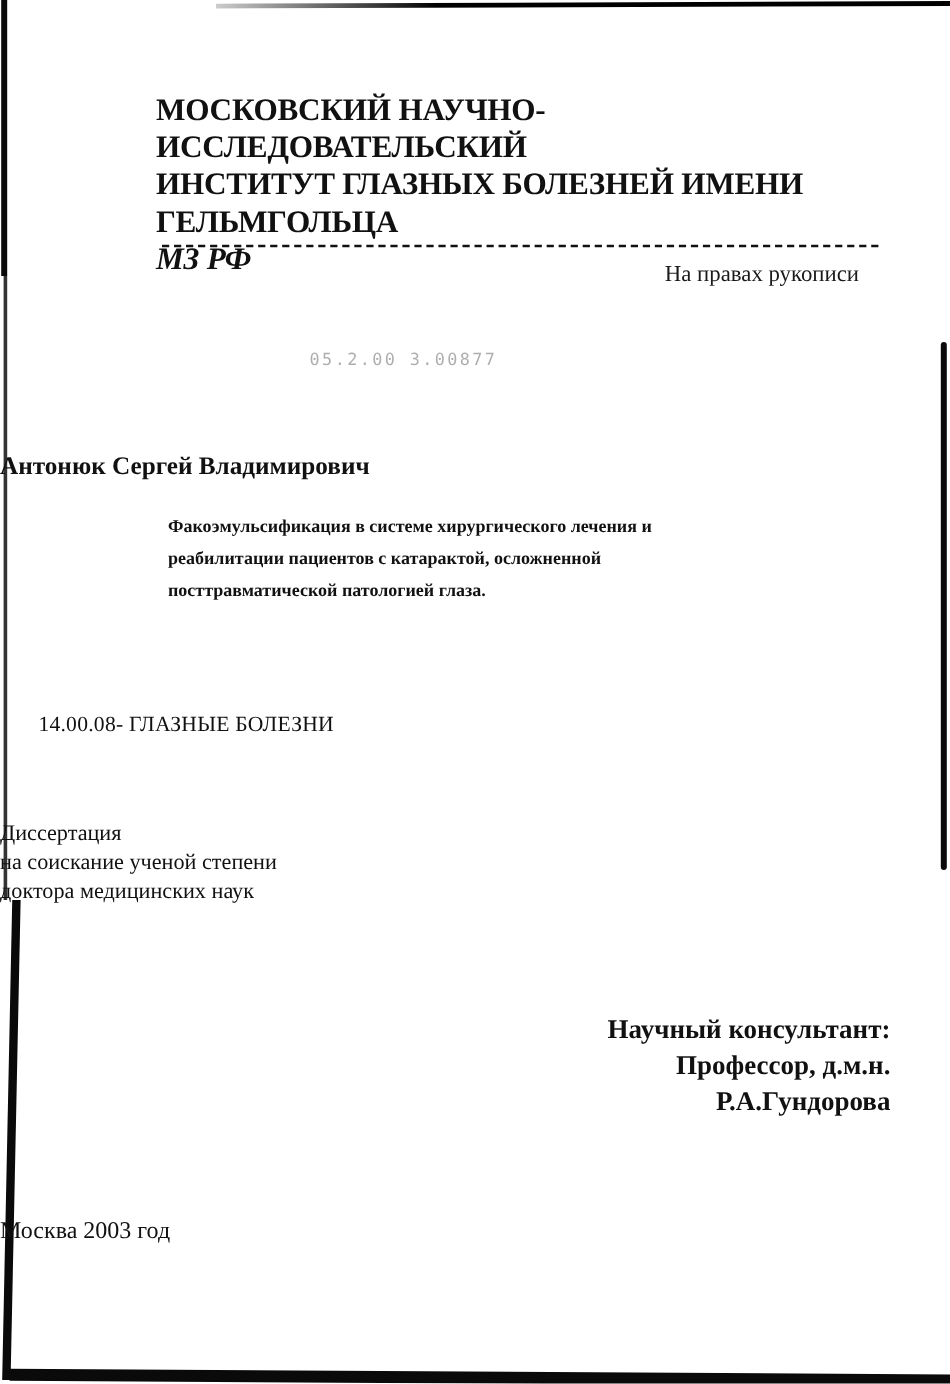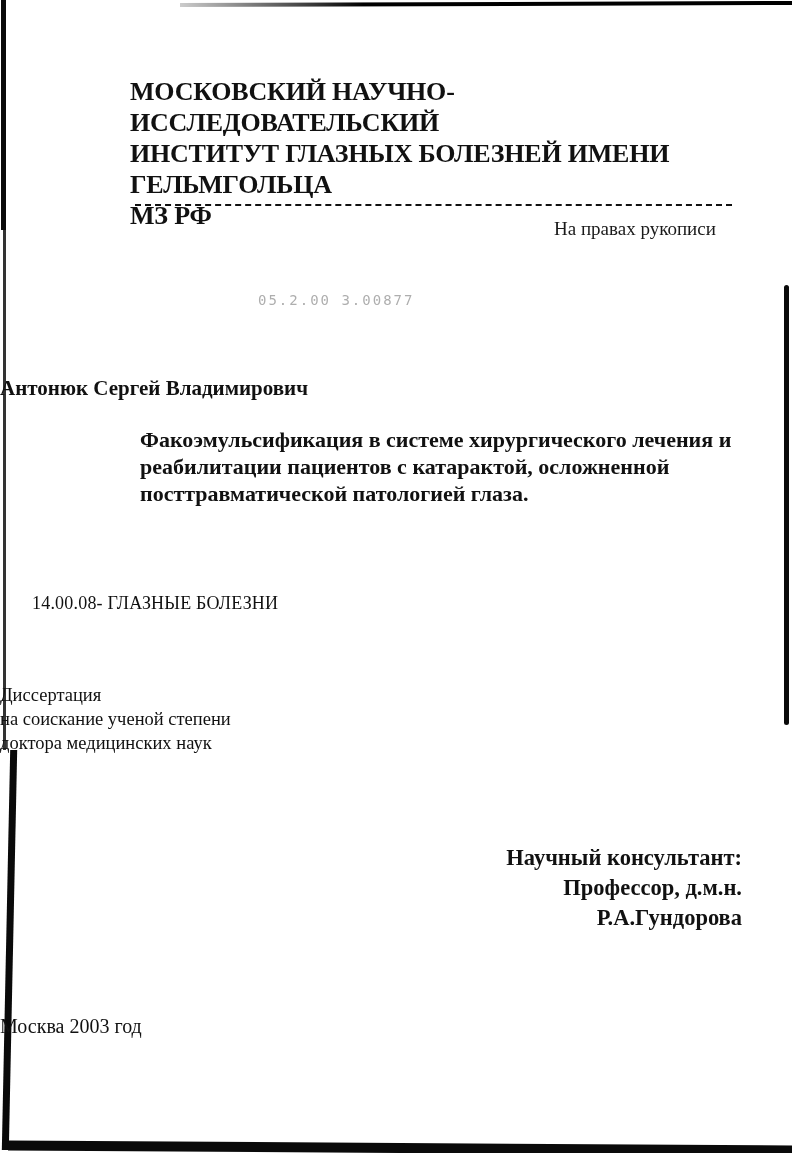--- a/index.html
+++ b/index.html
@@ -30,20 +30,21 @@
     .institute {
       top: 76px;
       left: 130px;
       width: 610px;
       font-weight: bold;
       font-size: 26px;
       line-height: 31px;
       letter-spacing: -0.2px;
     }
     .institute .ministry {
+      font-style: italic;
       display: block;
     }
     .institute span { display: block; }
 
     .rule {
       position: absolute;
       left: 135px;
       top: 204px;
       width: 597px;
       height: 0;
@@ -73,21 +74,21 @@
       top: 376px;
       font-weight: bold;
       font-size: 21px;
     }
 
     .title {
       top: 426px;
       left: 140px;
       width: 600px;
       font-weight: bold;
-      font-size: 22px;
+      font-size: 15px;
       line-height: 27px;
     }
     .title span { display: block; }
 
     .specialty {
       top: 593px;
       font-size: 19px;
       letter-spacing: 0.2px;
       font-family: Liberation Serif, serif;
       font-size: 18px;

